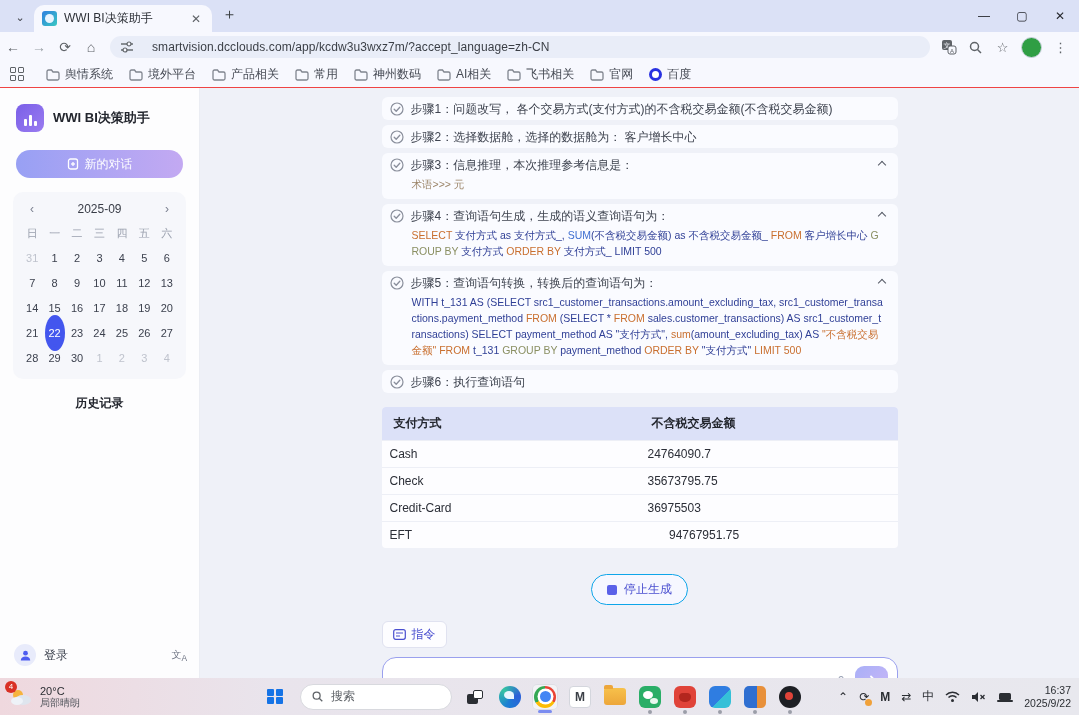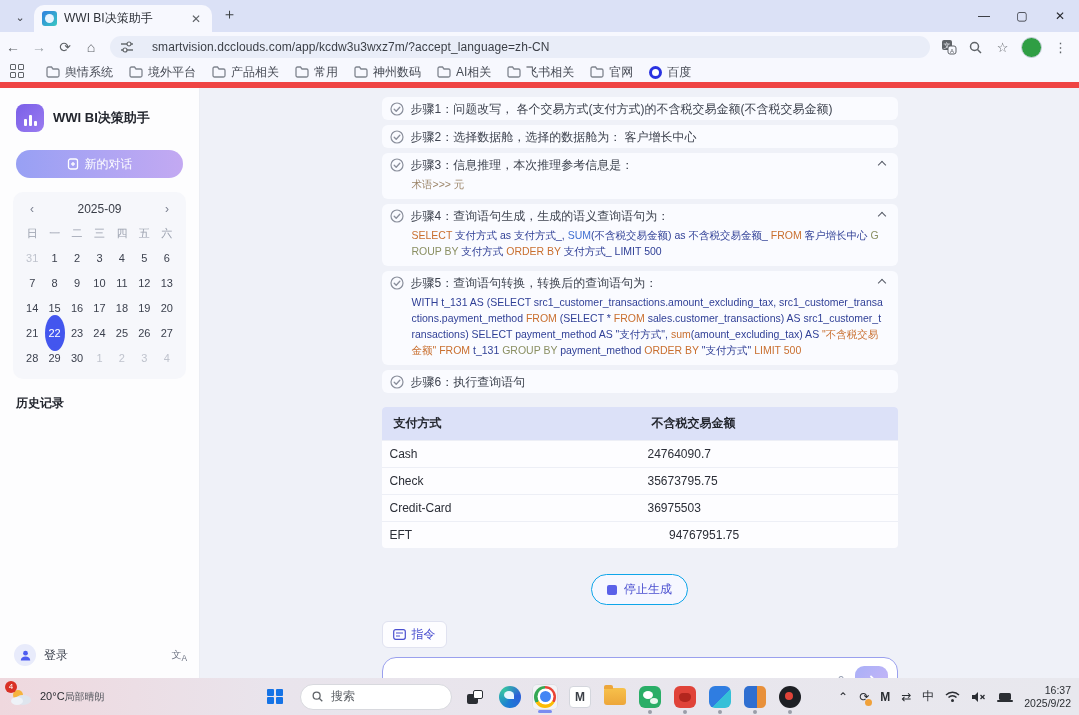--- a/index.html
+++ b/index.html
@@ -20,21 +20,21 @@
 
   .toolbar { position:absolute; top:32px; left:0; right:0; height:30px; background:#f7f8fe; display:flex; align-items:center; }
   .nav-ico { color:#5f6368; font-size:14px; width:26px; text-align:center; }
   .nav-ico.dim { color:#9aa0a6; }
   .addressbar { height:22px; background:#e9edf8; border-radius:11px; flex:1; margin:0 10px 0 6px; display:flex; align-items:center; padding:0 10px; gap:18px; }
   .url { font-size:12px; color:#3b3f46; letter-spacing:.1px; white-space:nowrap; overflow:hidden; }
   .tb-right { display:flex; align-items:center; gap:10px; padding-right:10px; }
   .tb-ico { width:17px; height:17px; display:flex; align-items:center; justify-content:center; color:#5f6368; font-size:13px; }
   .avatar-green { width:21px; height:21px; border-radius:50%; background:#2f9e44; border:1px solid #cdd3e0; display:flex; align-items:center; justify-content:center; color:#fff; font-size:7px; }
 
-  .bookmarksbar { position:absolute; top:62px; left:0; right:0; height:26px; background:#f7f8fe; border-bottom:6px solid #ef4444; display:flex; align-items:center; padding:0 10px; gap:4px; }
+  .bookmarksbar { position:absolute; top:62px; left:0; right:0; height:26px; background:#f7f8fe; border-bottom:1px solid #ef4444; display:flex; align-items:center; padding:0 10px; gap:4px; }
   .apps-grid { width:16px; height:16px; display:grid; grid-template-columns:repeat(2,6px); grid-template-rows:repeat(2,6px); gap:2px; margin-right:8px; }
   .apps-grid i { border:1.5px solid #5f6368; border-radius:1px; }
   .bm { display:flex; align-items:center; gap:5px; padding:2px 8px; border-radius:6px; font-size:12px; color:#474b55; white-space:nowrap; }
   .bm svg { display:block; }
   .bm-site-ico { width:13px; height:13px; border-radius:50%; background:#2932e1; position:relative; }
   .bm-site-ico::after { content:""; position:absolute; left:3px; top:3px; width:7px; height:7px; border-radius:50%; background:#fff; }
 
   
   .page { position:absolute; top:88px; left:0; right:0; bottom:37px; display:flex; }
 
@@ -47,21 +47,21 @@
   .calendar { margin:14px 13px 0; background:#f6f7fb; border-radius:10px; padding:8px 8px 10px; }
   .cal-head { display:flex; align-items:center; justify-content:space-between; padding:2px 6px 6px; }
   .cal-month { font-size:12px; color:#383c46; }
   .cal-arrow { color:#7b8090; font-size:12px; padding:0 3px; }
   .cal-grid { display:grid; grid-template-columns:repeat(7,1fr); row-gap:3px; }
   .cal-cell { height:22px; display:flex; align-items:center; justify-content:center; font-size:11px; color:#3c414e; position:relative; }
   .cal-cell.wd { color:#9aa0ae; }
   .cal-cell.muted { color:#bfc3cd; }
   .cal-cell.sel .num { width:20px; height:36px; border-radius:50%; background:#4356ee; color:#fff; display:flex; align-items:center; justify-content:center; }
   .cal-cell .dot { position:absolute; bottom:-3px; left:50%; transform:translateX(-50%); width:3px; height:3px; border-radius:50%; background:#4356ee; }
-  .hist-title { font-size:12px; font-weight:bold; color:#23262e; padding:16px 16px 0; }
+  .hist-title { font-size:12px; font-weight:bold; color:#23262e; padding:16px 16px 0;text-align:center; }
   .hist-item { font-size:11px; color:#3f4452; padding:14px 0 0 28px; white-space:nowrap; overflow:hidden; }
   .side-bottom { position:absolute; left:14px; right:12px; bottom:12px; display:flex; align-items:center; gap:8px; }
   .user-ava { width:22px; height:22px; border-radius:50%; background:#e8ebfb; display:flex; align-items:center; justify-content:center; }
   .login-label { font-size:12px; color:#3f4450; flex:1; }
   .lang-ico { font-size:10px; color:#6b7180; }
 
   .main { flex:1; background:#eff1f8; overflow:hidden; }
   .content { width:516px; margin:0 auto; padding-top:9px; }
 
   .step-card { background:#fafbff; border-radius:6px; margin-bottom:5px; padding:4px 10px 4px 8px; }
@@ -88,21 +88,21 @@
   .inputbox { margin-top:9px; height:45px; background:#fff; border:1.5px solid #9aa0ee; border-radius:14px; position:relative; }
   .input-field { position:absolute; inset:6px 90px 6px 12px; border:none; outline:none; font-size:12px; color:#333; background:transparent; font-family:"Liberation Sans",sans-serif; resize:none; }
   .char-count { position:absolute; right:52px; bottom:13px; font-size:12px; color:#9aa2b5; }
   .send-btn { position:absolute; right:9px; bottom:8px; width:33px; height:27px; border-radius:9px; background:linear-gradient(135deg,#a9b0f7,#c9b6f7); display:flex; align-items:center; justify-content:center; }
 
   
   .taskbar { position:absolute; left:0; right:0; bottom:0; height:37px; background:linear-gradient(90deg,#efd8de,#e9e4ec 25%,#e8e8ee); display:flex; align-items:center; }
   .weather { display:flex; align-items:center; gap:6px; padding-left:8px; width:260px; }
   .weather-ico { position:relative; width:26px; height:26px; display:flex; align-items:center; justify-content:center; }
   .badge { position:absolute; top:-3px; left:-3px; min-width:12px; height:12px; border-radius:6px; background:#d93025; color:#fff; font-size:8px; line-height:12px; text-align:center; padding:0 2px; }
-  .weather-txt { display:flex; flex-direction:row; line-height:11px; }
+  .weather-txt { display:flex; flex-direction:column; line-height:11px; }
   .w-temp { font-size:11px; color:#2b2e33; }
   .w-cond { font-size:10px; color:#55585f; }
   .start { width:30px; height:30px; display:grid; place-items:center; }
   .winlogo { display:grid; grid-template-columns:7px 7px; grid-template-rows:7px 7px; gap:1.5px; }
   .winlogo i { background:#1573e6; border-radius:1px; }
   .tsearch { width:152px; height:26px; background:#fff; border:1px solid #d8d9de; border-radius:13px; display:flex; align-items:center; gap:7px; padding:0 10px; margin:0 10px; }
   .tsearch span { font-size:12px; color:#5f6368; }
   .task-icons { display:flex; align-items:center; gap:9px; }
   .ticon { width:26px; height:26px; border-radius:5px; display:flex; align-items:center; justify-content:center; position:relative; }
   .ticon.active { background:#f3f3f6; box-shadow:inset 0 0 0 1px #dddde4; }

